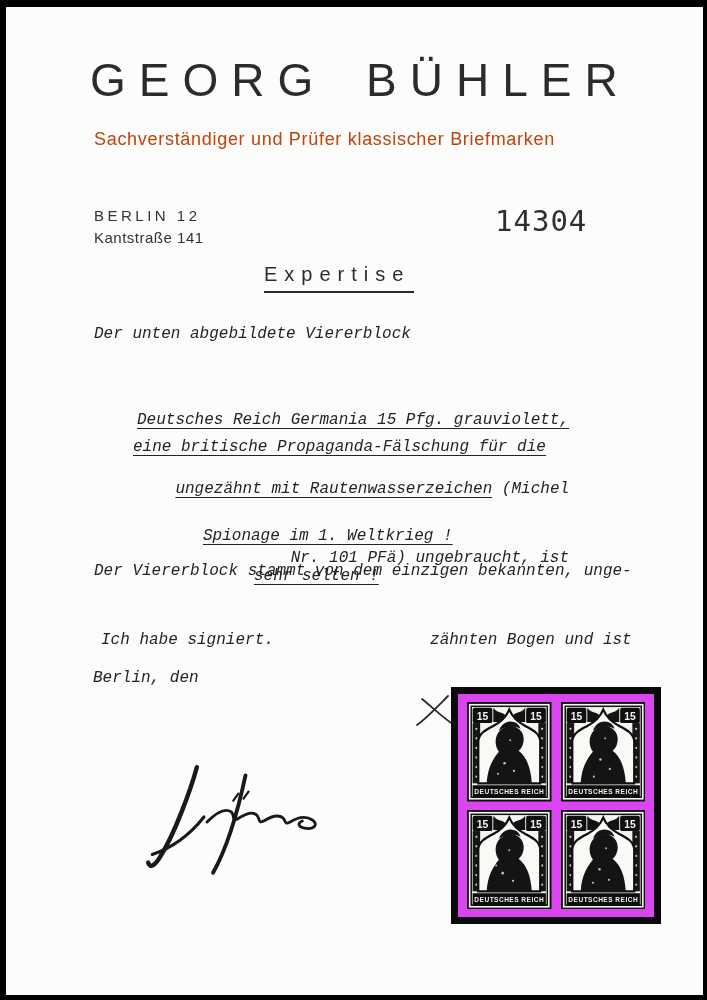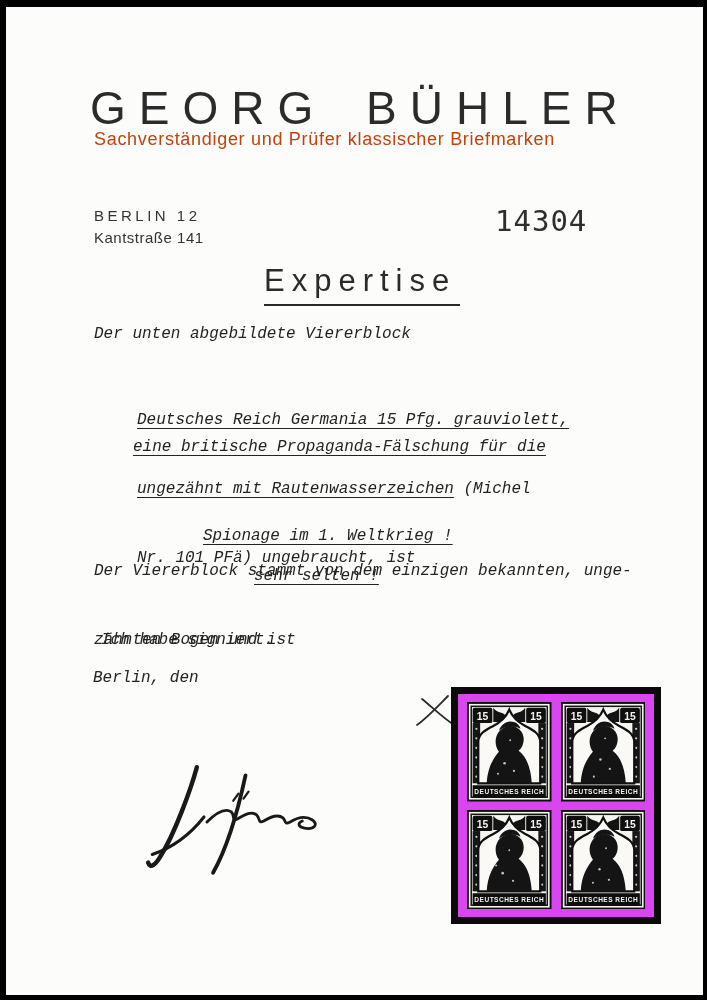--- a/index.html
+++ b/index.html
@@ -6,41 +6,42 @@
   .page{
     position:relative; width:707px; height:1000px; box-sizing:border-box;
     border-style:solid; border-color:#000;
     border-width:7px 4px 5px 6px;
     background:#fcfcfb; overflow:hidden;
     font-family:"Liberation Sans", sans-serif; color:#222;
   }
   .abs{position:absolute;}
   
   .expert-name{
-    left:84px; top:78px; font-size:46px; line-height:1;
+    left:84px; top:50px; font-size:46px; line-height:1;
     letter-spacing:13px; word-spacing:14px; font-weight:400; color:#2b2b2b;
   }
   .expert-subtitle{
     left:88px; top:122px; font-size:18px; letter-spacing:.7px; color:#c2410c;
   }
   .addr1{left:88px; top:200px; font-size:15px; letter-spacing:3.5px; color:#333;}
   .addr2{left:88px; top:222px; font-size:15px; letter-spacing:.5px; color:#333;}
   .cert-number{
     left:489px; top:197px; font-family:"DejaVu Sans Mono", monospace;
     font-size:29px; letter-spacing:1px; color:#2e2e2e; font-weight:400;
   }
   .heading{
-    left:258px; top:256px; font-size:31px; letter-spacing:7px; color:#2b2b2b;
+    left:258px; top:256px; font-size:20px; letter-spacing:7px; color:#2b2b2b;
     padding:0 4px 5px 0; border-bottom:2px solid #2a2a2a;
   }
   
   .tw{
     font-family:"Liberation Mono","DejaVu Sans Mono", monospace;
     font-style:italic; font-size:16px; line-height:23px; color:#232323;
     white-space:pre;
+    text-align:right;
   }
   .u{ text-decoration:underline; text-underline-offset:4px; text-decoration-thickness:1px; }
   .intro{left:88px; top:316px;}
   .desc{left:131px; top:356px;}
   .verdict1{left:127px; top:429px;}
   .verdict2{left:197px; top:474px;margin-top:44px;}
   .prov{left:88px; top:507px;}
   .rarity{left:248px; top:558px;}
   .signed-note{left:95px; top:622px;}
   .place{left:87px; top:660px;}

